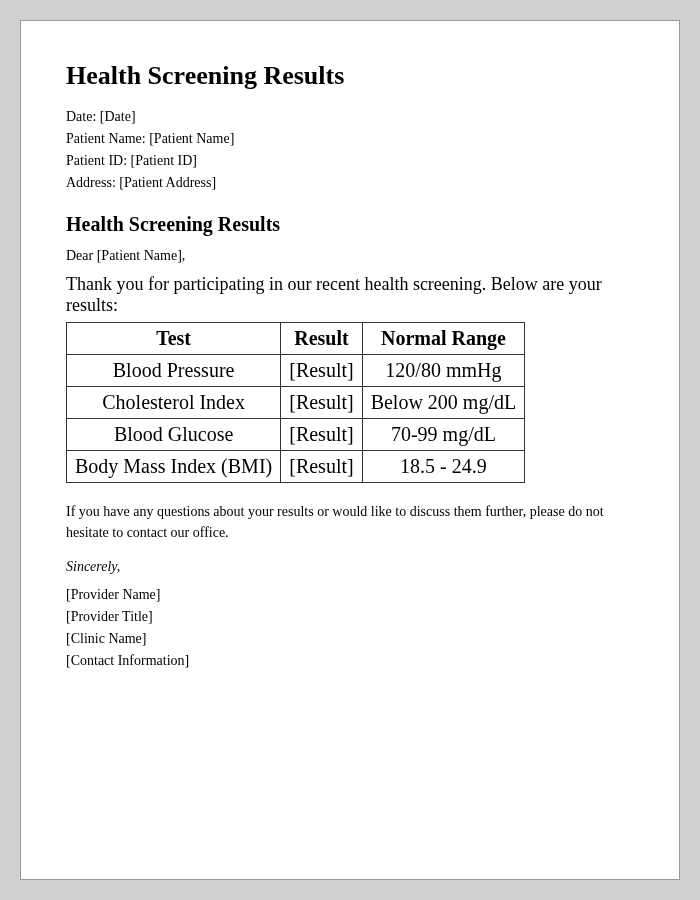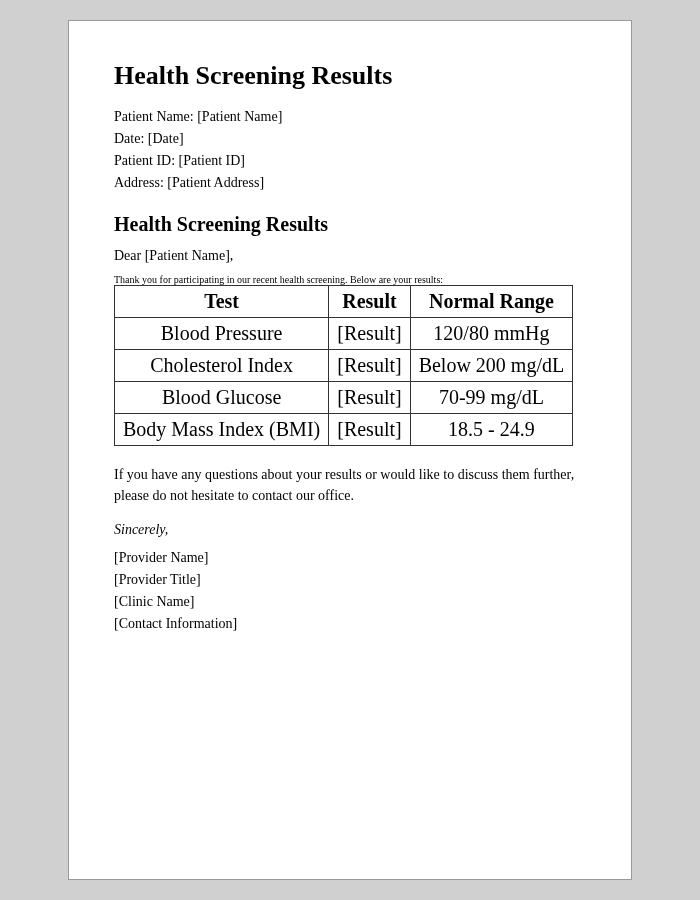--- a/index.html
+++ b/index.html
@@ -12,21 +12,21 @@
       background: #d0d0d0;
       display: flex;
       justify-content: center;
       align-items: flex-start;
       min-height: 900px;
       padding: 20px;
       font-family: "Times New Roman", Times, serif;
     }
 
     .page {
-      width: 564px;
+      width: 660px;
       min-height: 860px;
       background: #ffffff;
       border: 1px solid #999;
       padding: 40px 45px;
     }
 
     .main-title {
       font-size: 26px;
       font-weight: bold;
       margin-bottom: 18px;
@@ -44,22 +44,22 @@
       margin-bottom: 12px;
     }
 
     .salutation {
       font-size: 14px;
       margin-bottom: 10px;
       margin-top: 12px;
     }
 
     .intro-text {
-      font-size: 10px;
-      margin-bottom: 0;
+      font-size: 18px;
+      margin-bottom: 6px;
     }
 
     .results-table {
       border-collapse: collapse;
       margin-bottom: 18px;
       font-size: 20px;
     }
 
     .results-table th,
     .results-table td {
@@ -94,22 +94,22 @@
       margin-bottom: 6px;
     }
   </style>
 </head>
 <body>
 
 <div class="page">
 
   <h1 class="main-title">Health Screening Results</h1>
 
+  <p class="meta-info">Date: [Date]</p>
   <p class="meta-info">Patient Name: [Patient Name]</p>
-  <p class="meta-info">Date: [Date]</p>
   <p class="meta-info">Patient ID: [Patient ID]</p>
   <p class="meta-info">Address: [Patient Address]</p>
 
   <h2 class="section-title">Health Screening Results</h2>
 
   <p class="salutation">Dear [Patient Name],</p>
   <p class="intro-text">Thank you for participating in our recent health screening. Below are your results:</p>
 
   <table class="results-table">
     <thead>

